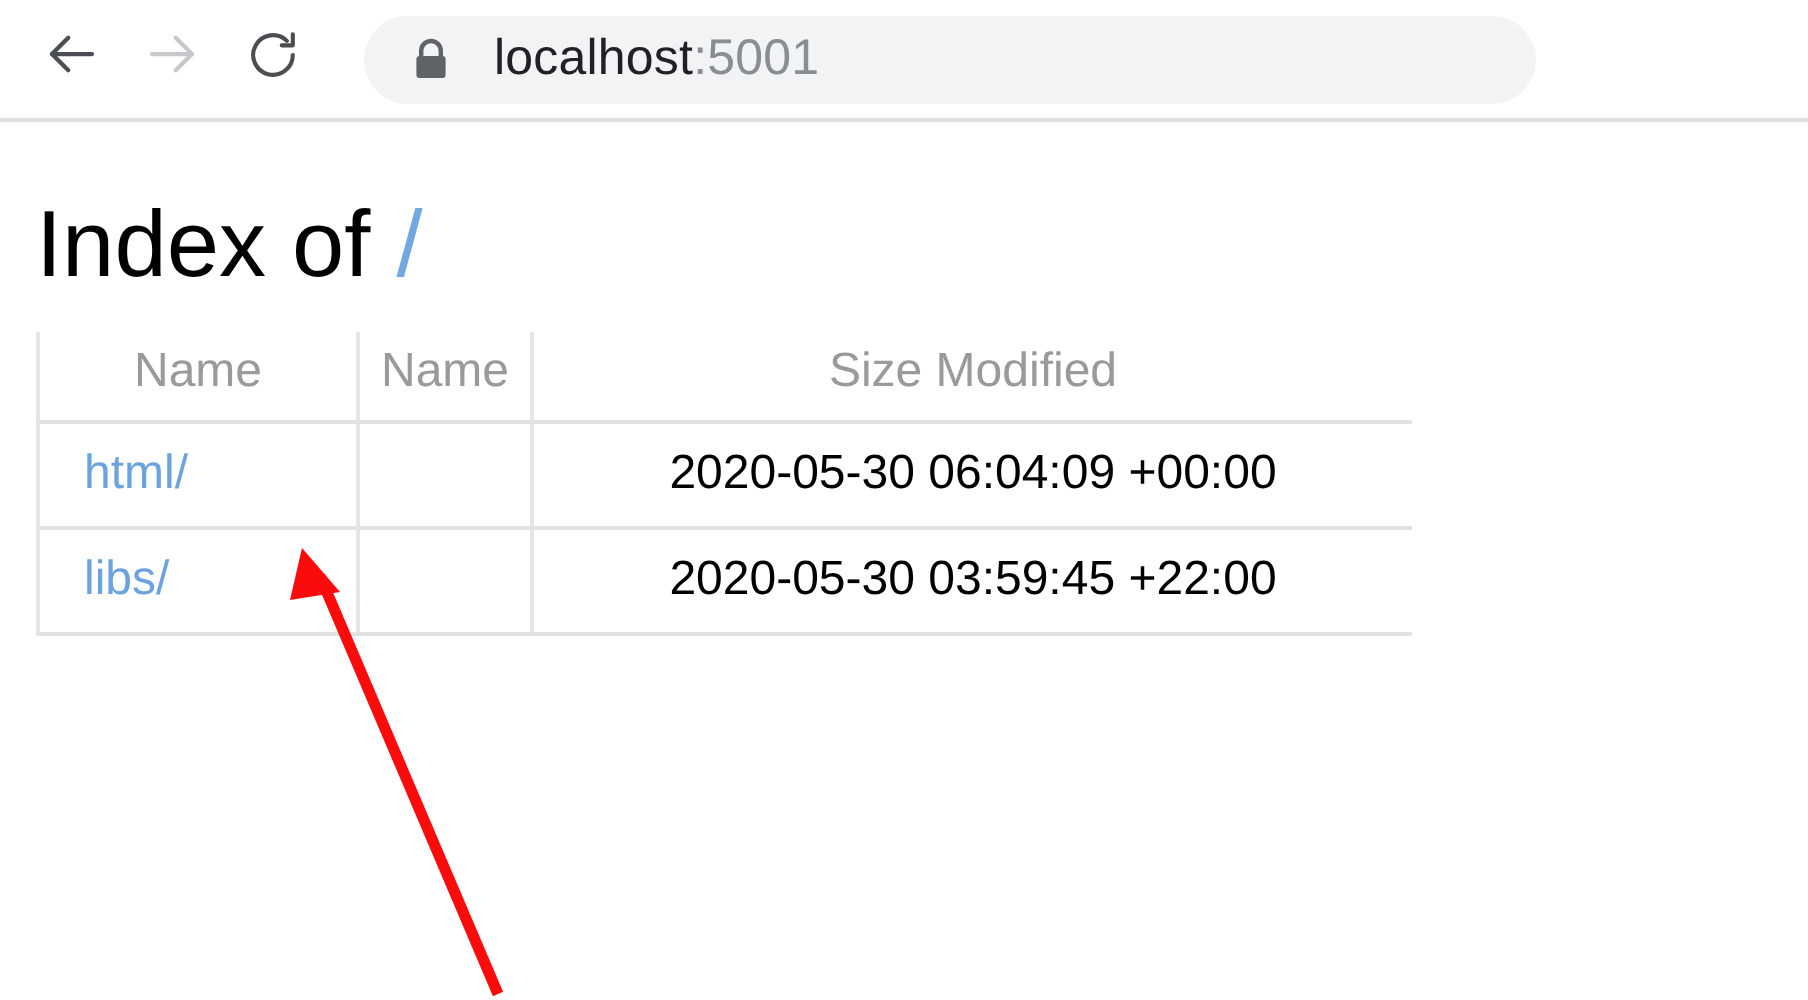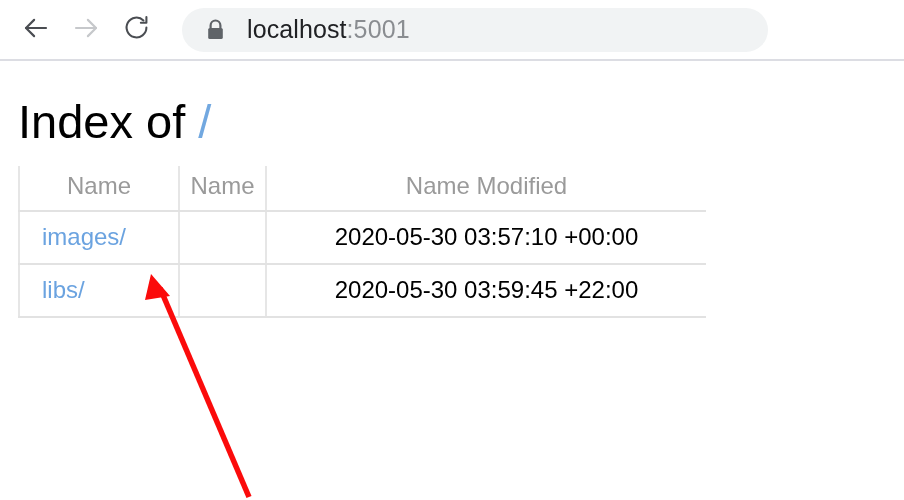--- a/index.html
+++ b/index.html
@@ -197,30 +197,30 @@
   <table id="dir-table">
     <colgroup>
       <col class="col-name">
       <col class="col-size">
       <col class="col-date">
     </colgroup>
     <thead>
       <tr>
         <th class="col-head-name">Name</th>
         <th>Name</th>
-        <th>Name Modified</th>
+        <th>Size Modified</th>
       </tr>
     </thead>
     <tbody>
       <tr>
         <td class="cell-name">
-          <a href="#">images/</a>
+          <a href="#">html/</a>
         </td>
         <td class="cell-size"></td>
-        <td class="cell-date">2020-05-30 03:57:10 +00:00</td>
+        <td class="cell-date">2020-05-30 06:04:09 +00:00</td>
       </tr>
       <tr>
         <td class="cell-name">
           <a href="#">libs/</a>
         </td>
         <td class="cell-size"></td>
         <td class="cell-date">2020-05-30 03:59:45 +22:00</td>
       </tr>
     </tbody>
   </table>

